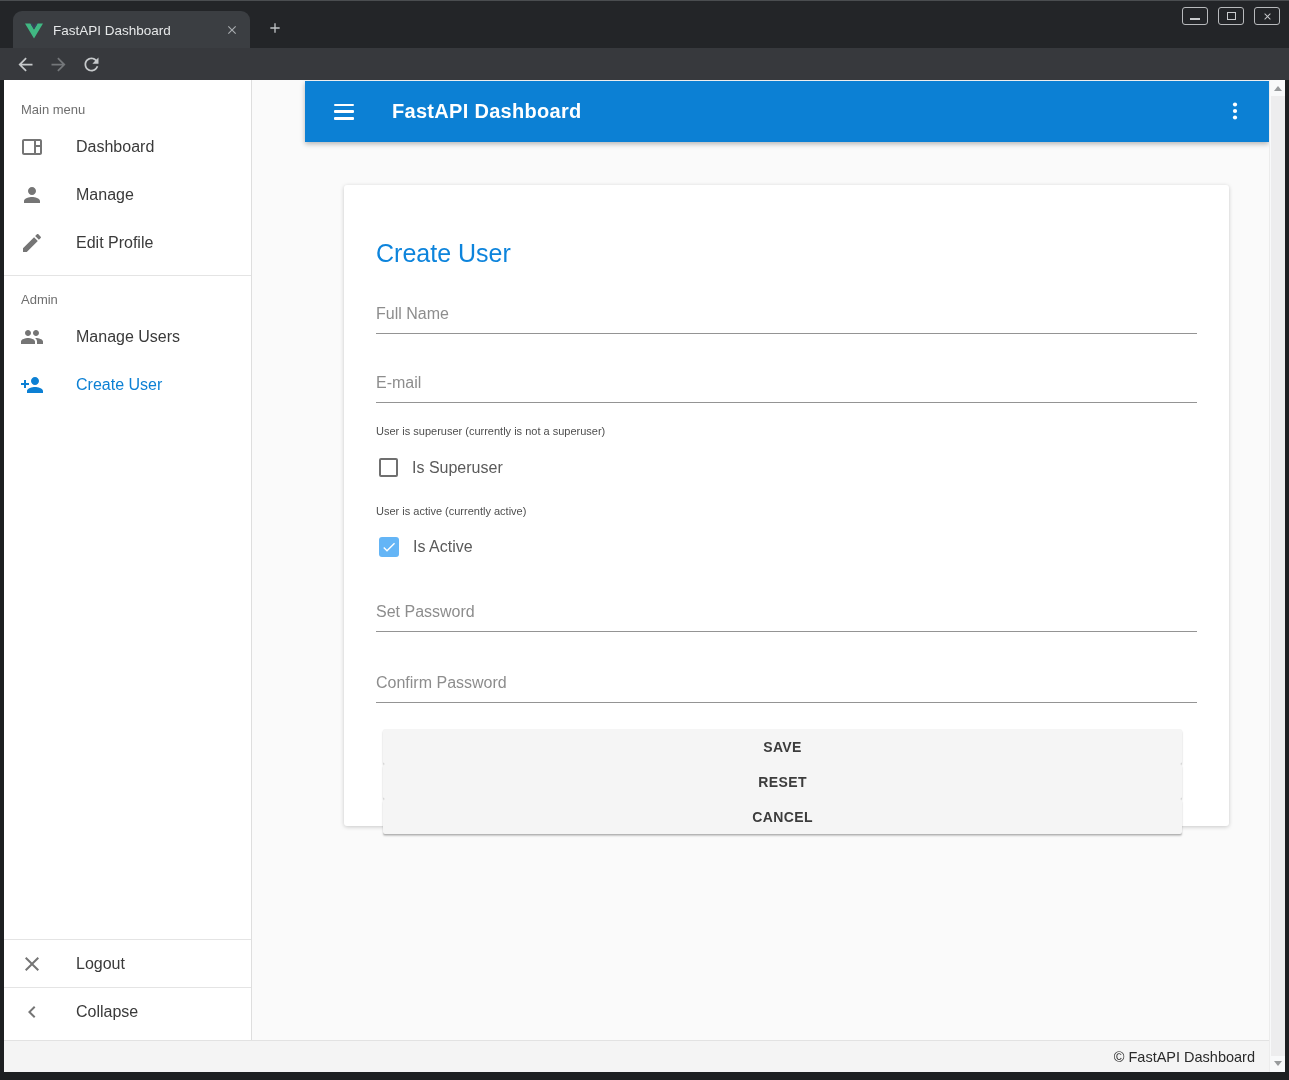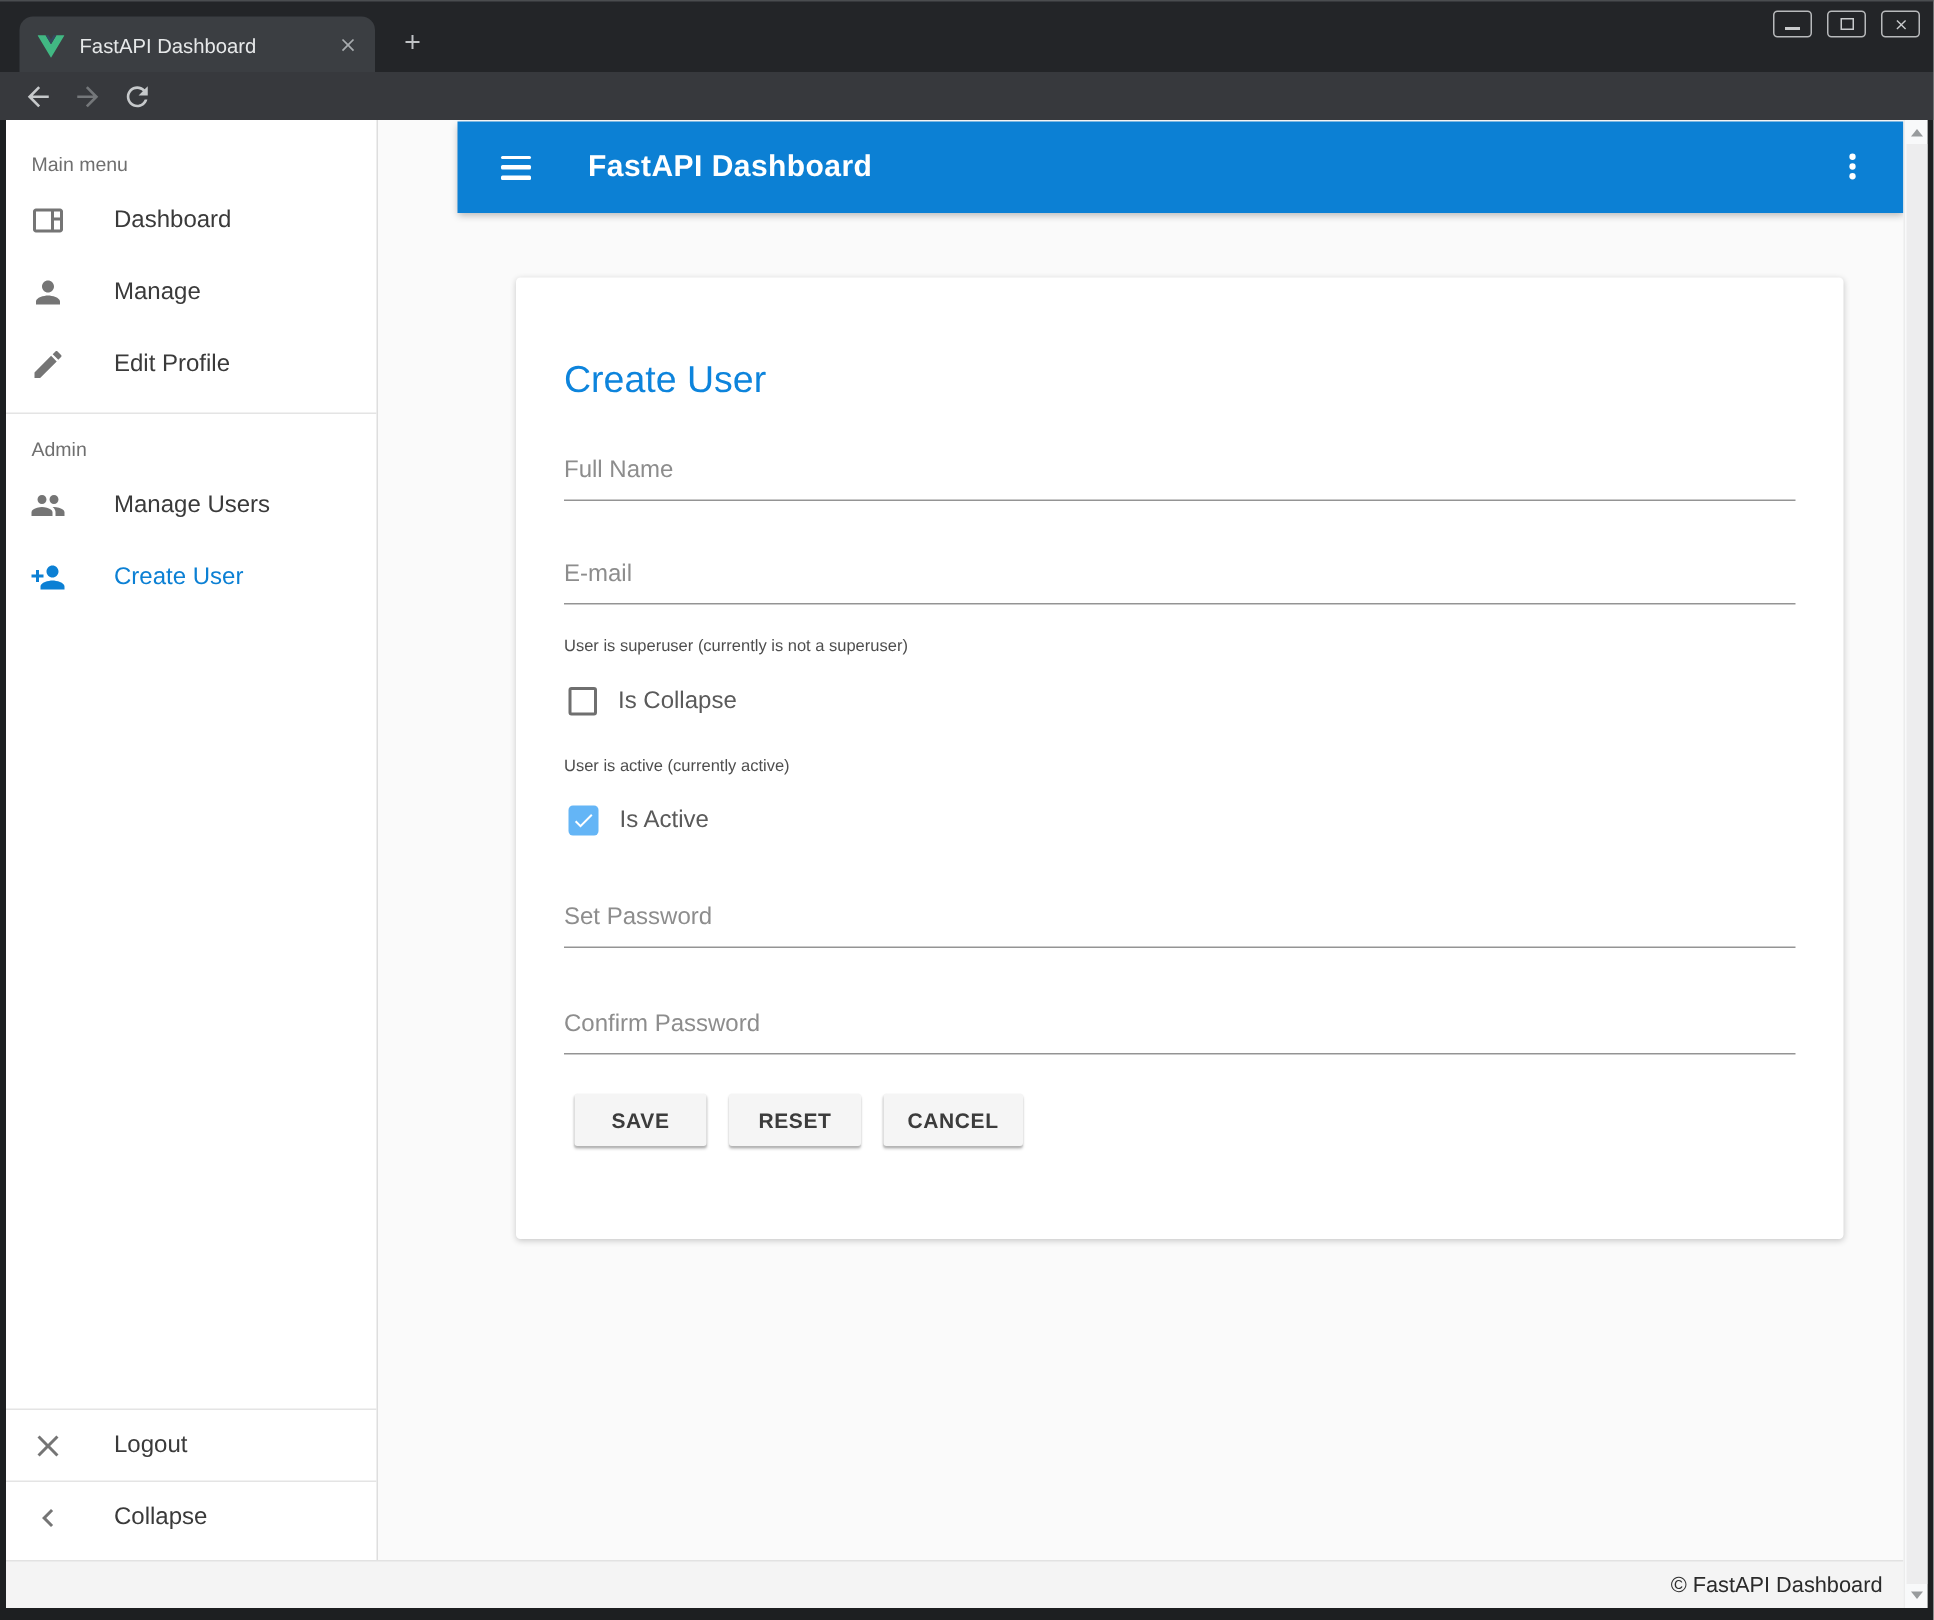--- a/index.html
+++ b/index.html
@@ -94,21 +94,21 @@
   .hint-active { margin-top:28px; }
   .checkrow { display:flex; align-items:center; padding-left:3px; }
   .checkrow-super { margin-top:21px; }
   .checkrow-active { margin-top:20px; }
   .cbox { width:19px; height:19px; border:2px solid #6f6f6f; border-radius:2px;
     flex:0 0 auto; cursor:pointer; }
   .cbox.checked { border:none; width:20px; height:20px; background:#64b5f6; border-radius:3px;
     display:flex; align-items:center; justify-content:center; }
   .cbox.checked svg { width:16px; height:16px; fill:#ffffff; }
   .checklabel { margin-left:14px; font-size:16px; color:#5a5a5a; }
-  .btnrow { margin-top:26px; padding-left:7px; display:flex; }
+  .btnrow { margin-top:26px; padding-left:7px; display:flex;flex-direction:column; }
   .btn { height:35px; min-width:88px; padding:0 16px; margin-right:15px;
     background:#f5f5f5; border:none; border-radius:2px; cursor:pointer;
     box-shadow:0 2px 2px rgba(0,0,0,0.2), 0 1px 1px rgba(0,0,0,0.12);
     font-family:"Liberation Sans", sans-serif; font-size:14px; font-weight:bold;
     color:#3c3c3c; letter-spacing:0.4px; }
 
   
   .page-footer { position:absolute; left:0; right:16px; bottom:0; height:32px;
     background:#f4f4f4; border-top:1px solid #e2e2e2; display:flex; align-items:center;
     justify-content:flex-end; padding-right:14px; font-size:14.5px; color:#2b2b2b; }
@@ -306,21 +306,21 @@
       </div>
 
       <div class="tfield f-email">
         <input type="text" placeholder="E-mail" style="">
       </div>
 
       <div class="hint hint-super">User is superuser (currently is not a superuser)</div>
 
       <div class="checkrow checkrow-super">
         <span class="cbox"></span>
-        <span class="checklabel">Is Collapse</span>
+        <span class="checklabel">Is Superuser</span>
       </div>
 
       <div class="hint hint-active">User is active (currently active)</div>
 
       <div class="checkrow checkrow-active">
         <span class="cbox checked">
           <svg viewBox="0 0 24 24">
               <path d="M9 16.17 4.83 12l-1.42 1.41L9 19 21 7l-1.41-1.41z"></path>
             </svg>
         </span>

